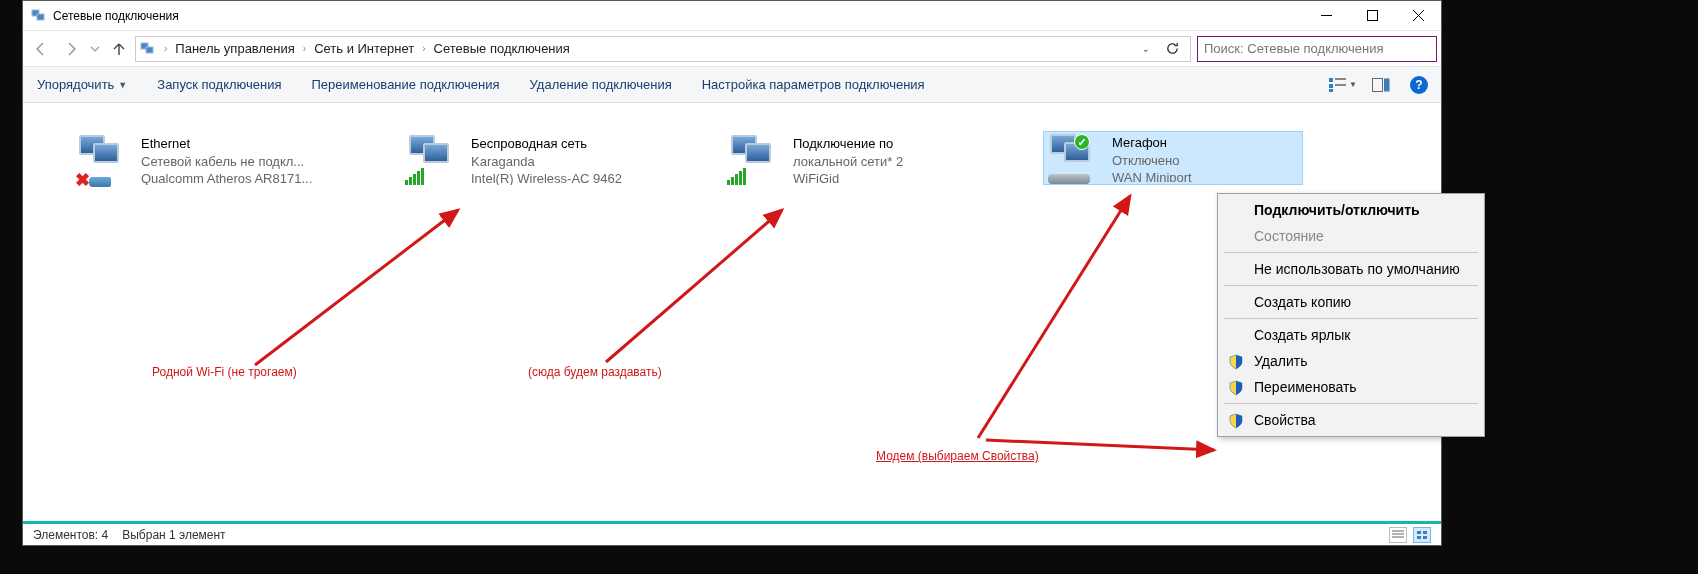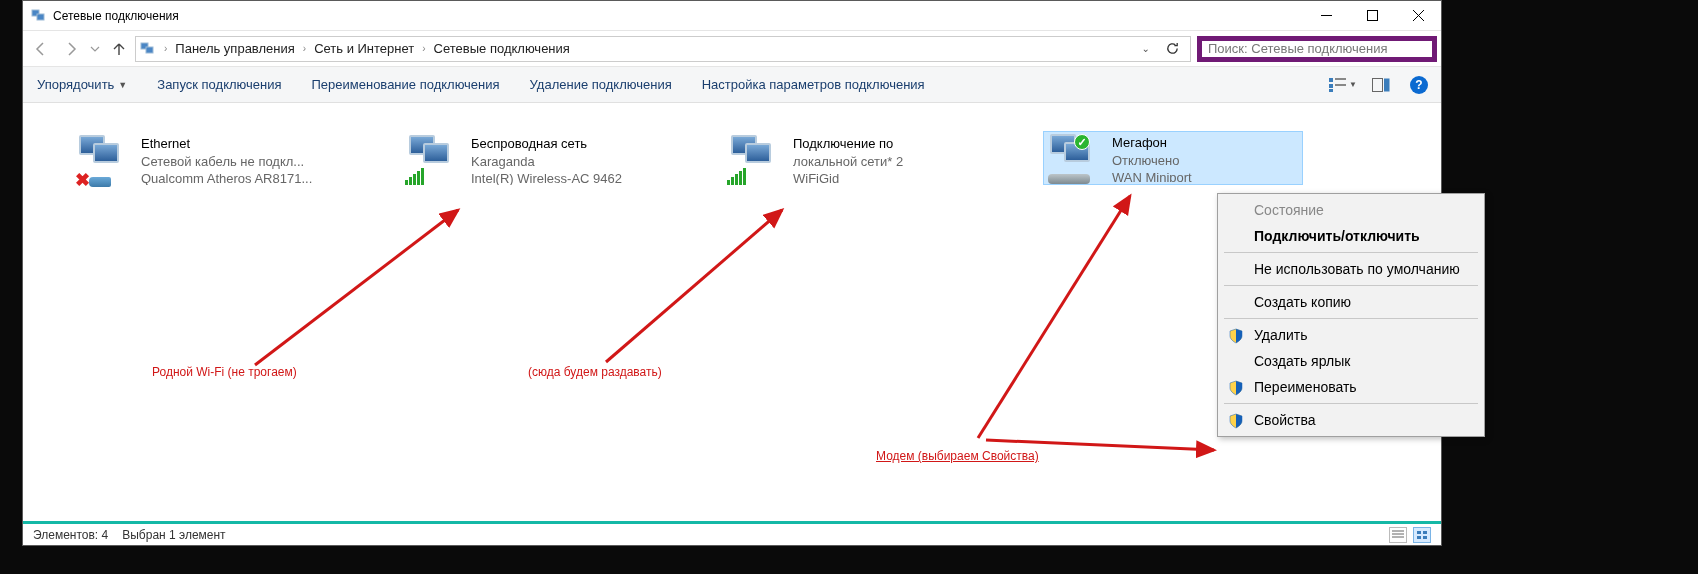--- a/index.html
+++ b/index.html
@@ -99,21 +99,21 @@
     color: #555;
   }
   .bc-right .chev { font-size:10px; padding:0 6px;}
   .refresh-btn {
     width: 24px; height: 24px;
     display:flex; align-items:center; justify-content:center;
   }
   .searchbox {
     width: 240px;
     height: 26px;
-    border: 5px solid #701a75;
+    border: 1px solid #701a75;
     margin-left: 4px;
     padding: 0 6px;
     color: #777;
     font-size: 13px;
     display:flex;
     align-items:center;
   }
   
   .cmdbar {
     height: 36px;
@@ -510,37 +510,37 @@
             <rect x="7" y="1" width="4" height="3" fill="#3b7dbb"></rect>
             <rect x="1" y="6" width="4" height="3" fill="#3b7dbb"></rect>
             <rect x="7" y="6" width="4" height="3" fill="#3b7dbb"></rect>
           </svg>
       </div>
     </div>
   </div>
 </div>
 
 <div class="context-menu">
+  <div class="cm-item bold">Подключить/отключить</div>
   <div class="cm-item disabled">Состояние</div>
-  <div class="cm-item bold">Подключить/отключить</div>
   <div class="cm-sep"></div>
   <div class="cm-item">Не использовать по умолчанию</div>
   <div class="cm-sep"></div>
   <div class="cm-item">Создать копию</div>
   <div class="cm-sep"></div>
+  <div class="cm-item">Создать ярлык</div>
   <div class="cm-item">
     <span class="cm-shield">
       <svg viewBox="0 0 16 16">
           <path d="M8 1 L14 3 V8 C14 12 8 15 8 15 C8 15 2 12 2 8 V3 Z" fill="#ffd24a" stroke="#1560b8" stroke-width="0.5"></path>
           <path d="M8 1 L14 3 V8 C14 12 8 15 8 15 V1 Z" fill="#1560b8"></path>
         </svg>
     </span>
     <span>Удалить</span>
   </div>
-  <div class="cm-item">Создать ярлык</div>
   <div class="cm-item">
     <span class="cm-shield">
       <svg viewBox="0 0 16 16">
           <path d="M8 1 L14 3 V8 C14 12 8 15 8 15 C8 15 2 12 2 8 V3 Z" fill="#ffd24a" stroke="#1560b8" stroke-width="0.5"></path>
           <path d="M8 1 L14 3 V8 C14 12 8 15 8 15 V1 Z" fill="#1560b8"></path>
         </svg>
     </span>
     <span>Переименовать</span>
   </div>
   <div class="cm-sep"></div>

